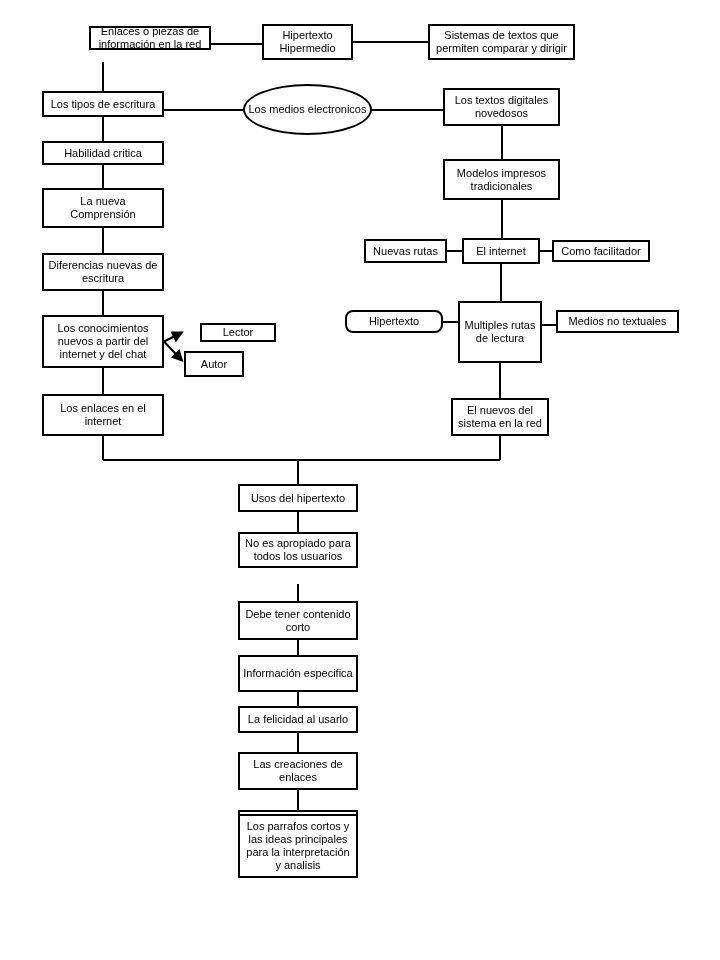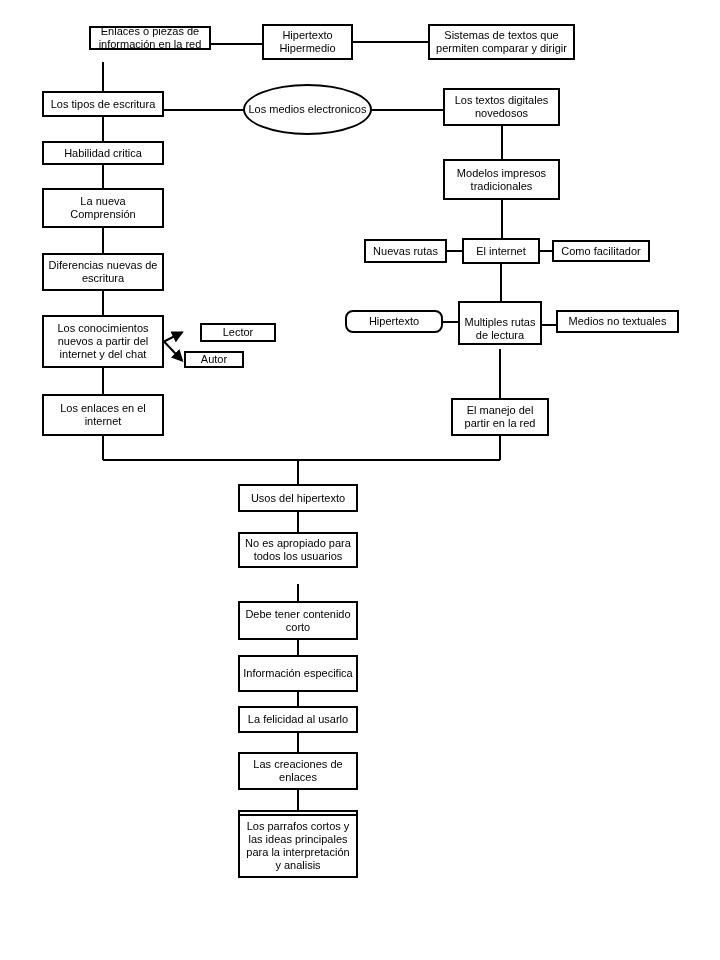--- a/index.html
+++ b/index.html
@@ -138,37 +138,37 @@
       </div>
       <div class="node" style="left: 552px; top: 240px; width: 98px; height: 22px;">
         <span>Como facilitador</span>
       </div>
       <div class="node" style="left: 42px; top: 253px; width: 122px; height: 38px;">
         <span>Diferencias nuevas de escritura</span>
       </div>
       <div class="node" style="left: 345px; top: 310px; width: 98px; height: 23px; border-radius: 8px;">
         <span>Hipertexto</span>
       </div>
-      <div class="node" style="left: 458px; top: 301px; width: 84px; height: 44px; align-items: flex-end;">
+      <div class="node" style="left: 458px; top: 301px; width: 84px; height: 62px;">
         <span>Multiples rutas de lectura</span>
       </div>
       <div class="node" style="left: 556px; top: 310px; width: 123px; height: 23px;">
         <span>Medios no textuales</span>
       </div>
       <div class="node" style="left: 42px; top: 315px; width: 122px; height: 53px;">
         <span>Los conocimientos nuevos a partir del internet y del chat</span>
       </div>
       <div class="node" style="left: 200px; top: 323px; width: 76px; height: 19px;">
         <span>Lector</span>
       </div>
-      <div class="node" style="left: 184px; top: 351px; width: 60px; height: 17px;">
+      <div class="node" style="left: 184px; top: 351px; width: 60px; height: 26px;">
         <span>Autor</span>
       </div>
       <div class="node" style="left: 451px; top: 398px; width: 98px; height: 38px;">
-        <span>El manejo del partir en la red</span>
+        <span>El nuevos del sistema en la red</span>
       </div>
       <div class="node" style="left: 42px; top: 394px; width: 122px; height: 42px;">
         <span>Los enlaces en el internet</span>
       </div>
       <div class="node" style="left: 238px; top: 484px; width: 120px; height: 28px;">
         <span>Usos del hipertexto</span>
       </div>
       <div class="node" style="left: 238px; top: 532px; width: 120px; height: 36px;">
         <span>No es apropiado para todos los usuarios</span>
       </div>

